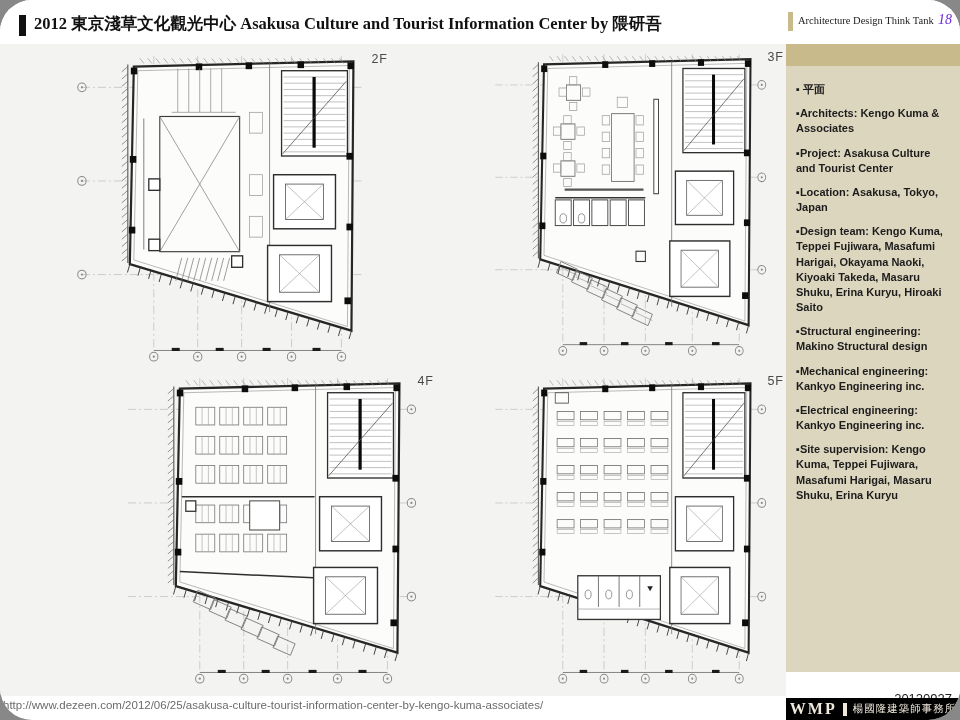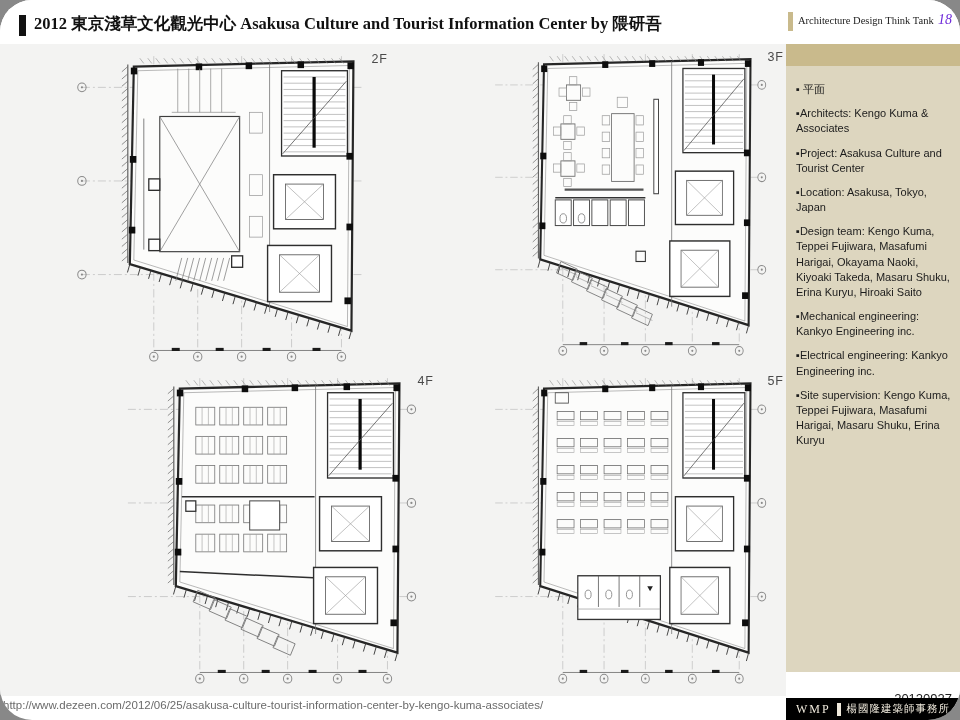--- a/index.html
+++ b/index.html
@@ -25,32 +25,32 @@
   .floor-label{height:16px;text-align:center;font-size:12.5px;color:#4a4a4a;letter-spacing:1px;}
   .plan-2f{left:36px;top:8px;width:352px;height:312px;}
   .plan-3f{left:452px;top:6px;width:332px;height:308px;}
   .plan-4f{left:82px;top:330px;width:352px;height:312px;}
   .plan-5f{left:452px;top:330px;width:332px;height:312px;}
 
   
   .sidebar{position:absolute;left:786px;top:44px;width:174px;height:652px;background:#ffffff;}
   .sidebar-band{position:absolute;left:0;top:0;width:174px;height:22px;background:#c9ba8c;}
   .sidebar-body{position:absolute;left:0;top:22px;width:174px;height:606px;background:#ddd6bf;
-                box-sizing:border-box;padding:16px 9px 0 10px;color:#1c1c1c;}
+                box-sizing:border-box;padding:16px 9px 0 10px;color:#1c1c1c;font-weight:bold;}
   .sidebar-section-title{font-size:12px;margin:0 0 48px 0;}
   .sidebar-body p{font-size:11px;line-height:1.38;margin:0 0 9px 0;}
   .sidebar-date{position:absolute;left:0;top:644px;width:166px;text-align:right;
                 font-size:13px;color:#222;background:#ffffff;padding:3px 8px 3px 0;}
 
   
   .footer-url{position:absolute;left:3px;top:699px;font-size:11.5px;color:#6b6b6b;white-space:nowrap;}
   .footer-brand-bar{position:absolute;left:786px;top:698px;width:174px;height:22px;background:#000;
                     display:flex;align-items:center;justify-content:center;gap:6px;}
   .wmp-label{color:#efe9dc;font-family:"Liberation Serif","DejaVu Serif",serif;
-             font-weight:400;font-size:12px;letter-spacing:2px;}
+             font-weight:700;font-size:16px;letter-spacing:2px;}
   .bar-divider{width:4px;height:13px;background:#efe9dc;}
   .firm-label{color:#efe9dc;font-size:10.5px;letter-spacing:1px;white-space:nowrap;}
 </style>
 </head>
 <body>
 
 <div class="slide">
 
   <div class="header">
     <div class="title-tick"></div>
@@ -857,20 +857,21 @@
   </div>
 
   <div class="sidebar">
     <div class="sidebar-band"></div>
     <div class="sidebar-body">
       <p class="sidebar-section-title">▪ 平面</p>
       <p>▪Architects: Kengo Kuma &amp; Associates</p>
       <p>▪Project: Asakusa Culture and Tourist Center</p>
       <p>▪Location: Asakusa, Tokyo, Japan</p>
       <p>▪Design team: Kengo Kuma, Teppei Fujiwara, Masafumi Harigai, Okayama Naoki, Kiyoaki Takeda, Masaru Shuku, Erina Kuryu, Hiroaki Saito</p>
+      <p>▪Structural engineering: Makino Structural design</p>
       <p>▪Mechanical engineering: Kankyo Engineering inc.</p>
       <p>▪Electrical engineering: Kankyo Engineering inc.</p>
       <p>▪Site supervision: Kengo Kuma, Teppei Fujiwara, Masafumi Harigai, Masaru Shuku, Erina Kuryu</p>
     </div>
     <div class="sidebar-date">20120927</div>
   </div>
 
   <div class="footer-url">http://www.dezeen.com/2012/06/25/asakusa-culture-tourist-information-center-by-kengo-kuma-associates/</div>
   <div class="footer-brand-bar">
     <span class="wmp-label">WMP</span>

